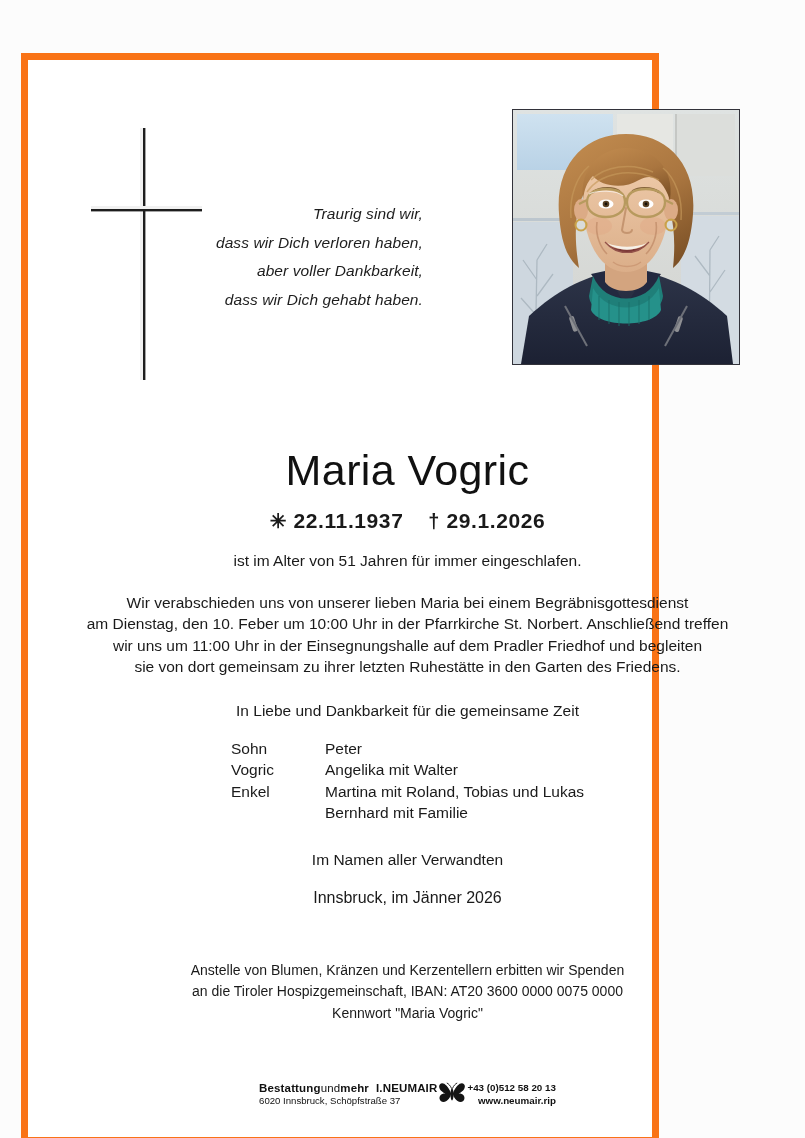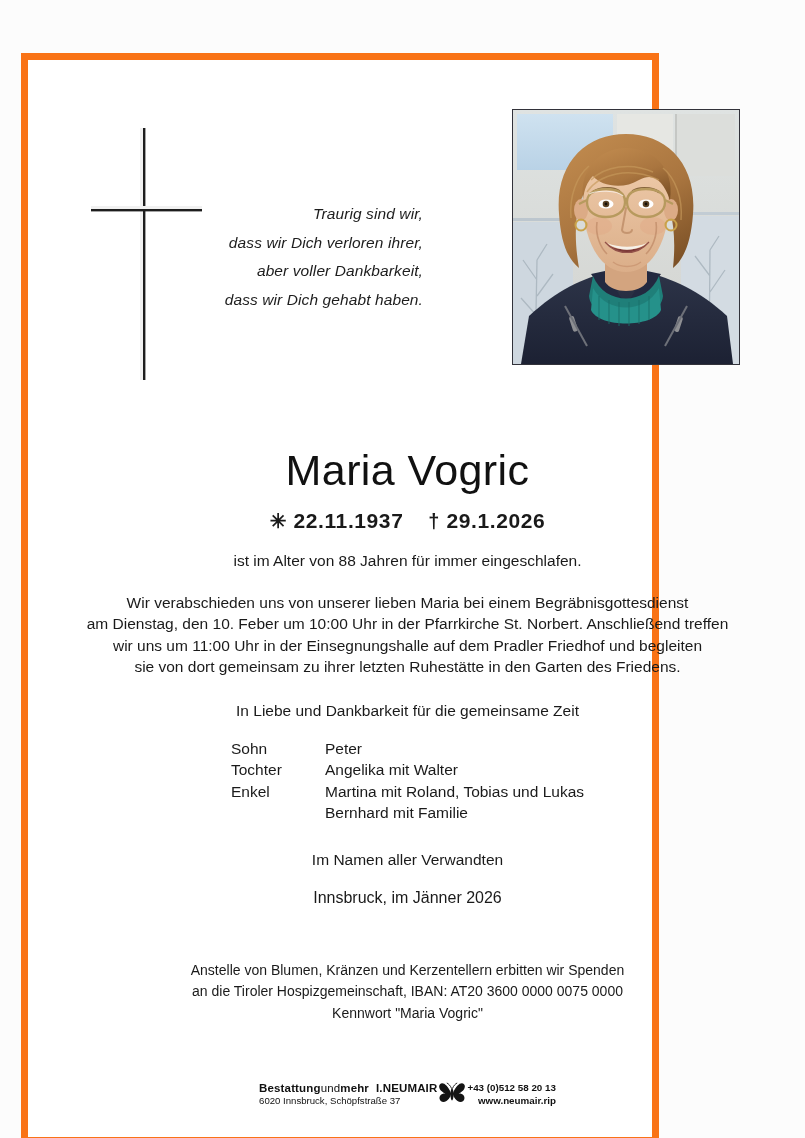--- a/index.html
+++ b/index.html
@@ -317,56 +317,56 @@
           <path d="M78 70 C92 56 118 52 140 62"></path>
           <path d="M74 82 C86 64 116 56 146 70"></path>
           <path d="M58 108 C56 86 64 66 76 56"></path>
           <path d="M168 110 C170 88 162 68 150 58"></path>
         </g>
       </svg>
     </div>
 
     <div class="poem">
       <div>Traurig sind wir,</div>
-      <div>dass wir Dich verloren ihrer,</div>
+      <div>dass wir Dich verloren haben,</div>
       <div>aber voller Dankbarkeit,</div>
       <div>dass wir Dich gehabt haben.</div>
     </div>
 
     <div class="body-block">
 
 
       <div class="name">Maria Vogric</div>
 
       <div class="dates">
         <span class="sym">✳</span>
         <span>22.11.1937</span>
         <span class="gap"></span>
         <span class="sym">†</span>
         <span>29.1.2026</span>
       </div>
 
-      <div class="age">ist im Alter von 88 Jahren für immer eingeschlafen.</div>
+      <div class="age">ist im Alter von 51 Jahren für immer eingeschlafen.</div>
 
       <div class="para">
         <div>Wir verabschieden uns von unserer lieben Maria bei einem Begräbnisgottesdienst</div>
         <div>am Dienstag, den 10. Feber um 10:00 Uhr in der Pfarrkirche St. Norbert. Anschließend treffen</div>
         <div>wir uns um 11:00 Uhr in der Einsegnungshalle auf dem Pradler Friedhof und begleiten</div>
         <div>sie von dort gemeinsam zu ihrer letzten Ruhestätte in den Garten des Friedens.</div>
       </div>
 
       <div class="love">In Liebe und Dankbarkeit für die gemeinsame Zeit</div>
 
       <div class="family">
         <div class="family-row">
           <span class="fam-rel">Sohn</span>
           <span class="fam-names">Peter</span>
         </div>
         <div class="family-row">
-          <span class="fam-rel">Tochter</span>
+          <span class="fam-rel">Vogric</span>
           <span class="fam-names">Angelika mit Walter</span>
         </div>
         <div class="family-row">
           <span class="fam-rel">Enkel</span>
           <span class="fam-names">Martina mit Roland, Tobias und Lukas</span>
         </div>
         <div class="family-row">
           <span class="fam-rel"></span>
           <span class="fam-names">Bernhard mit Familie</span>
         </div>

